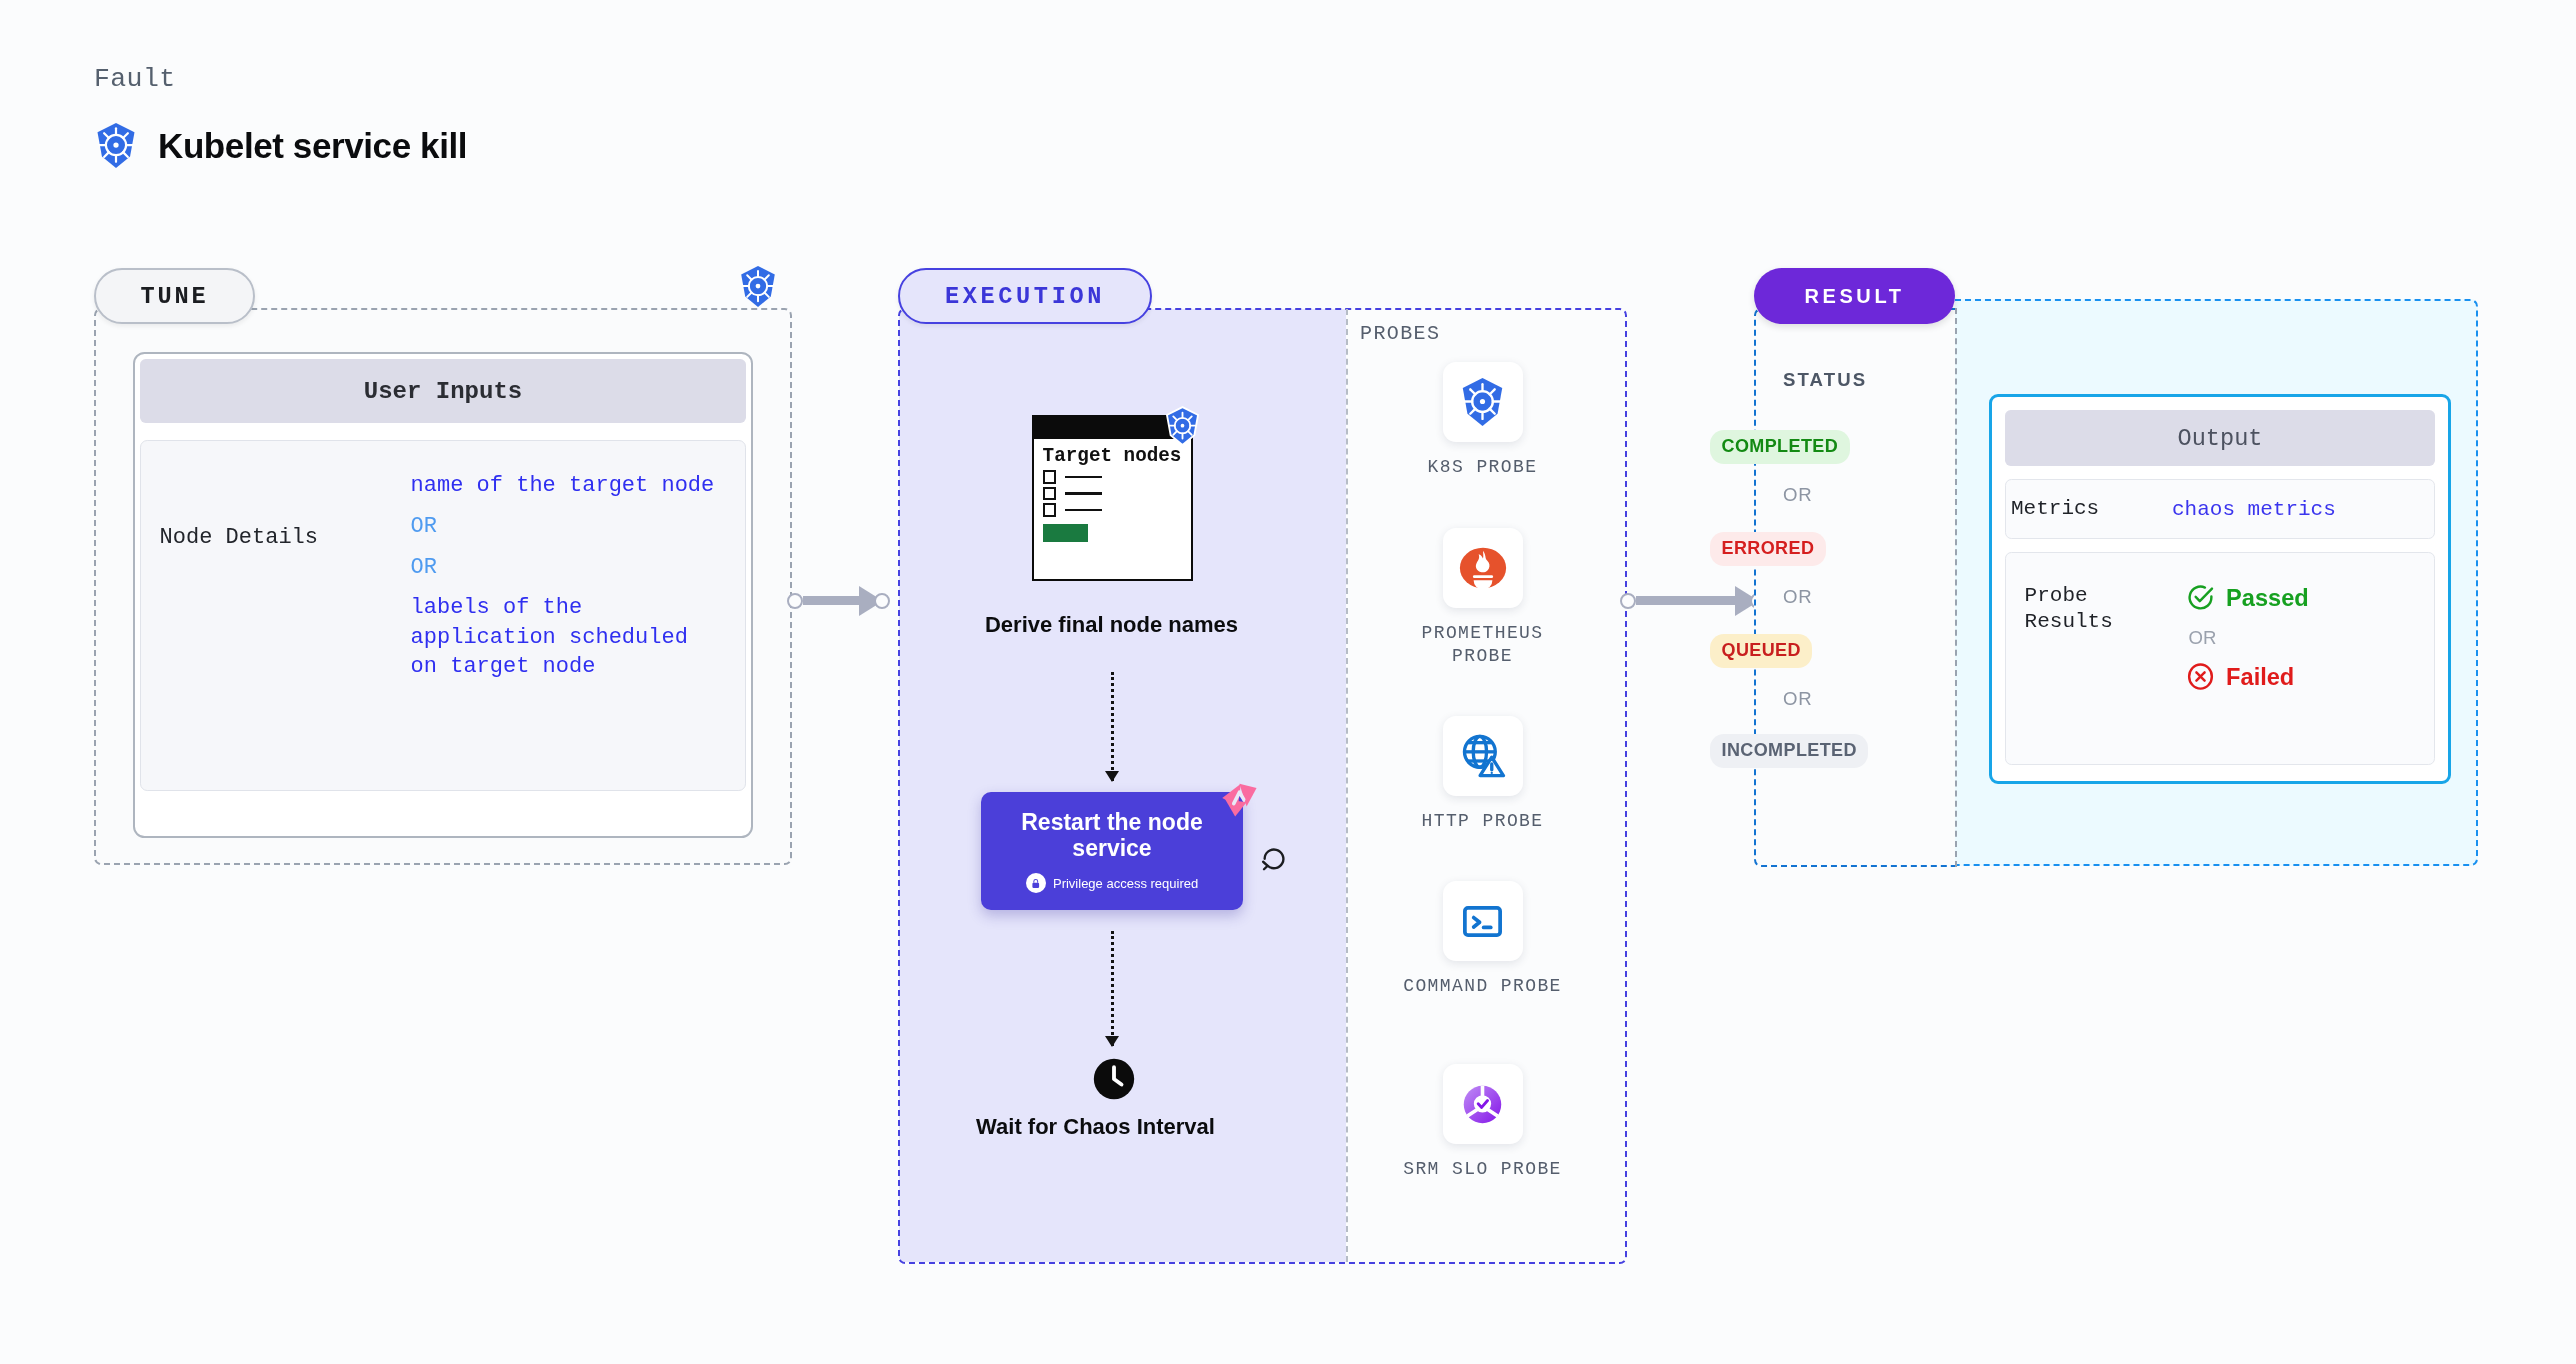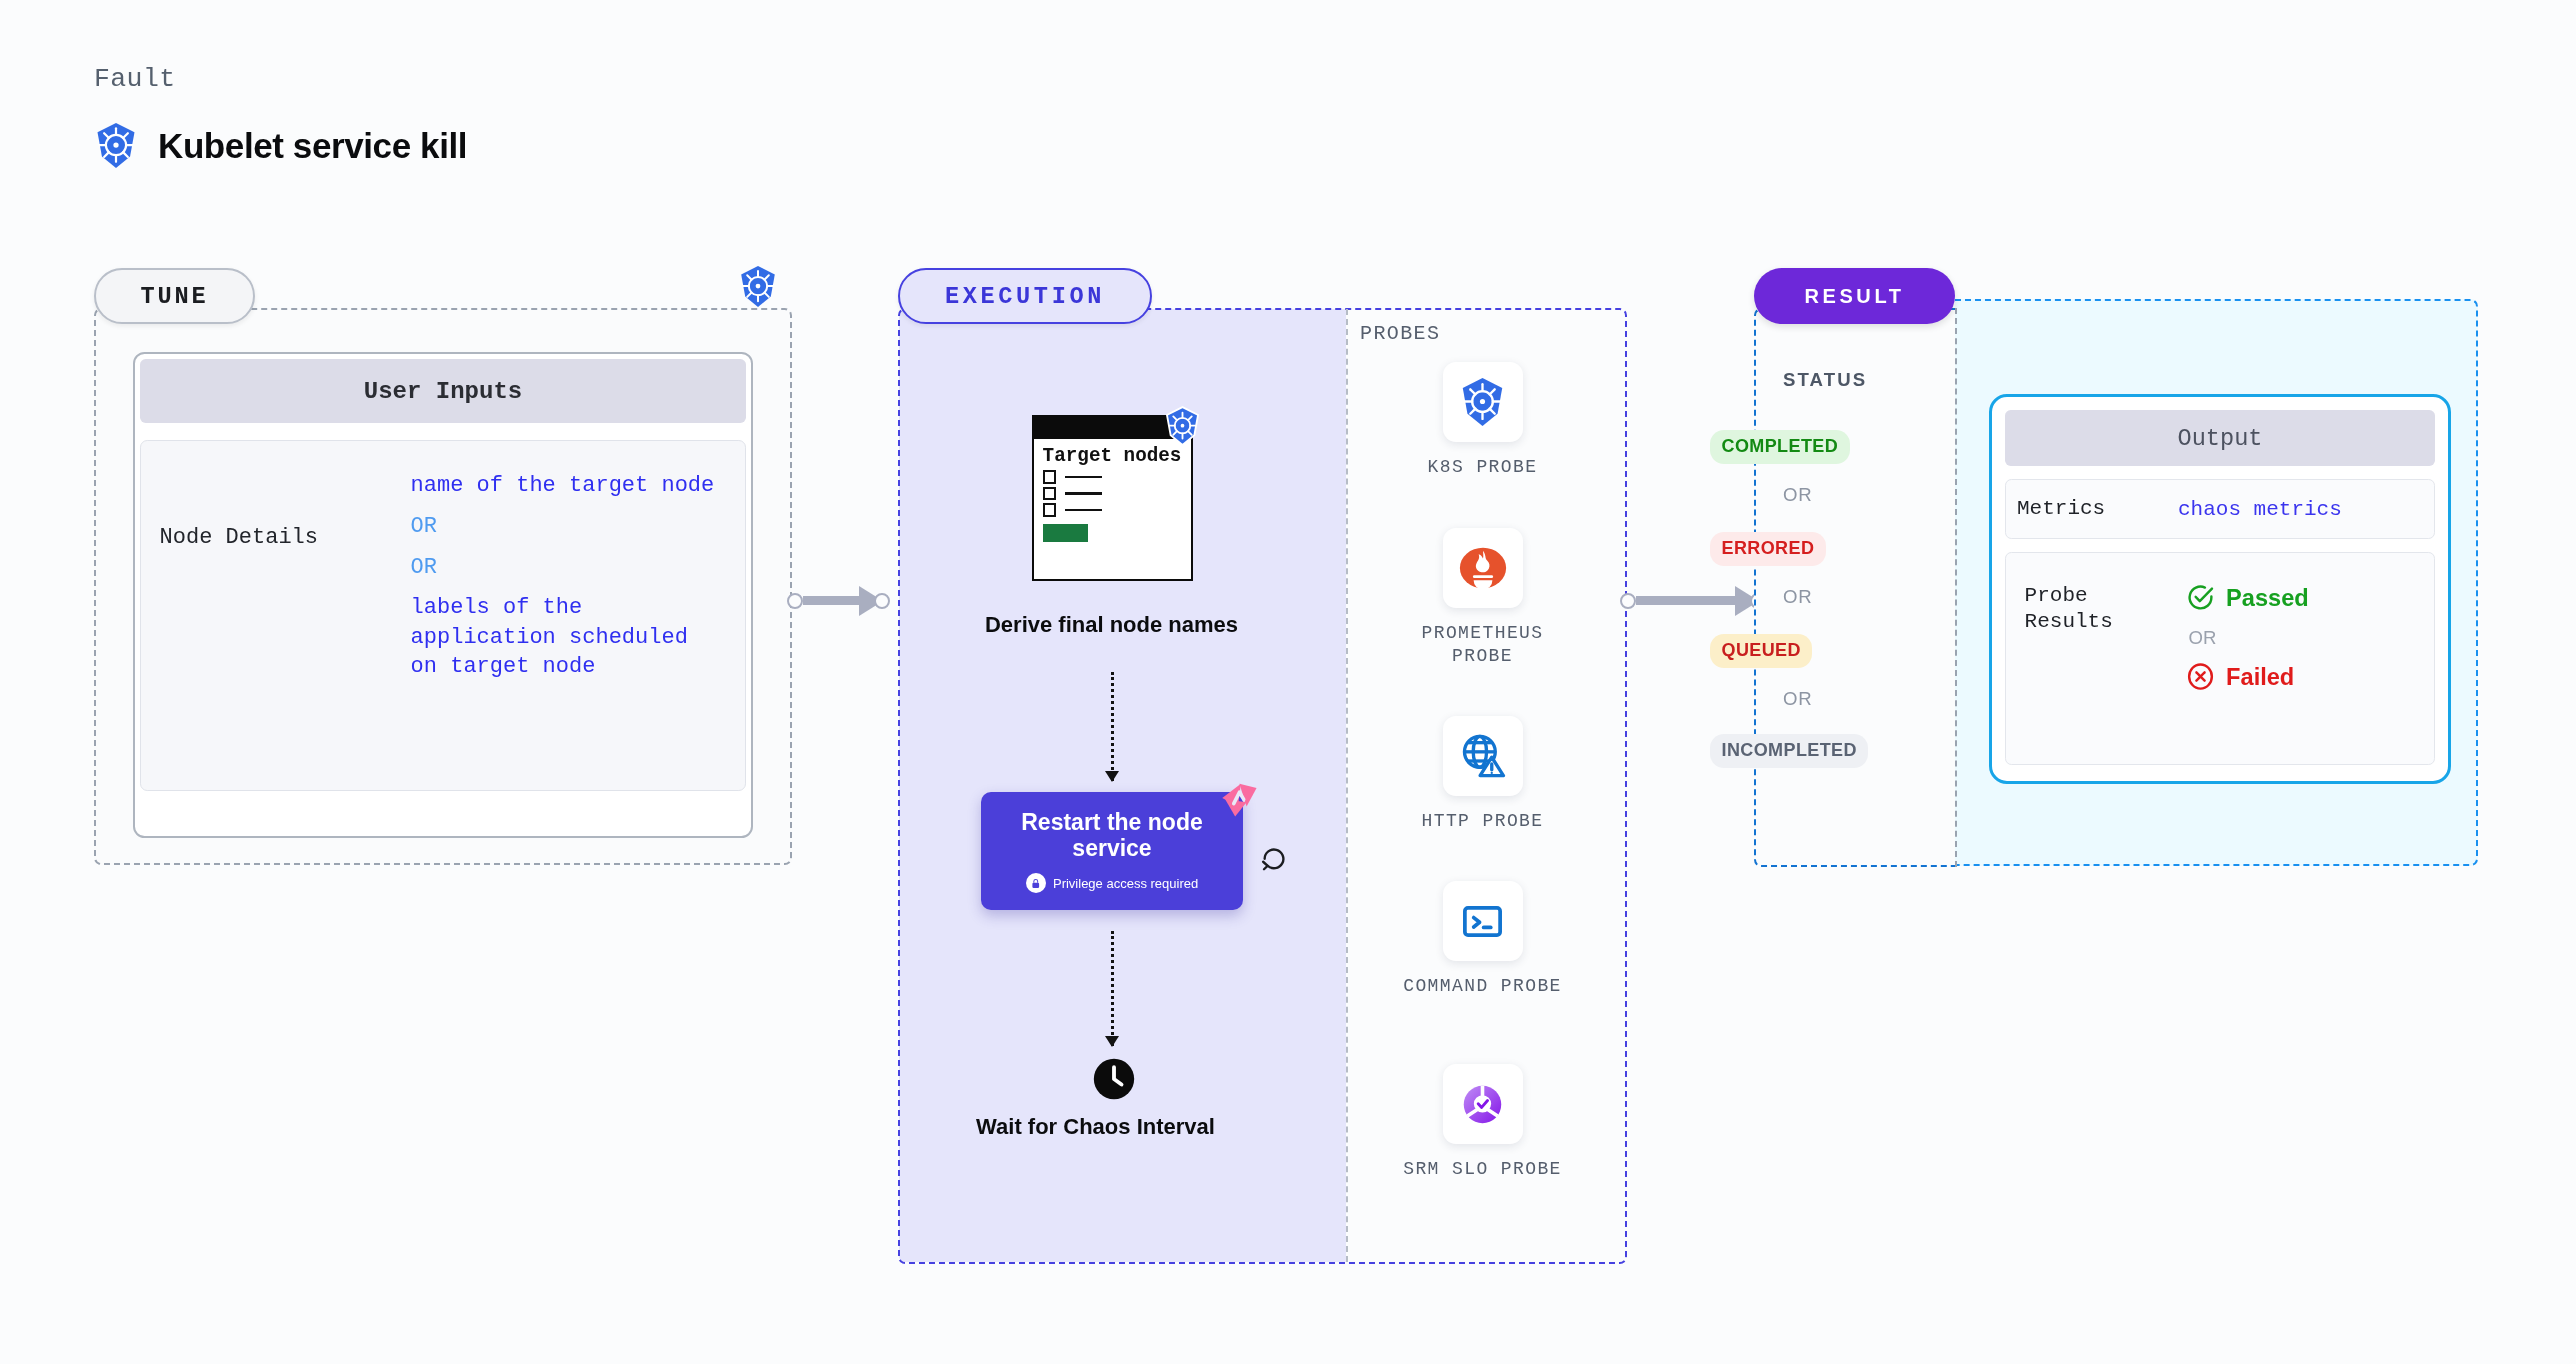--- a/index.html
+++ b/index.html
@@ -176,30 +176,30 @@
     font-size:18.6px;font-weight:bold;color:#4d5766;letter-spacing:2.1px;
   }
   .badge{
     position:absolute;left:1710px;border-radius:14px;
     padding:6.4px 11.5px;font-size:18px;font-weight:bold;letter-spacing:0.4px;
   }
   .or-txt{position:absolute;left:1783px;font-size:18.6px;color:#8d95a3;letter-spacing:0.7px;}
 
   #output-card{
     position:absolute;left:1989px;top:394px;width:462px;height:390px;
-    box-sizing:border-box;background:#fff;border:3.6px solid #18a5e8;border-radius:18px;padding:13px;
+    box-sizing:border-box;background:#fff;border:3.6px solid #18a5e8;border-radius:9px;padding:13px;
   }
   #output-head{
     height:56px;background:#dcdce8;border-radius:5.7px;
     display:flex;align-items:center;justify-content:center;
     font-family:"Liberation Mono",monospace;font-size:23.6px;color:#4d5260;
   }
   #metrics-row{
     margin-top:13px;height:60px;box-sizing:border-box;background:#fafbfd;
-    border:1.4px solid #e3e6ec;border-radius:6.4px;display:flex;align-items:center;padding:0 11px;
+    border:1.4px solid #e3e6ec;border-radius:6.4px;display:flex;align-items:center;padding:0 5px;
   }
   .row-key{font-family:"Liberation Mono",monospace;font-size:21px;color:#1f2228;width:161px;flex:none;line-height:1.25;}
   #metrics-val{font-family:"Liberation Mono",monospace;font-size:21px;color:#3b35ee;}
   #probe-results-row{
     margin-top:13px;height:213px;box-sizing:border-box;background:#fafbfd;
     border:1.4px solid #e3e6ec;border-radius:6.4px;display:flex;align-items:flex-start;padding:30px 18.6px 0 18.6px;
   }
   .pr-item{display:flex;align-items:center;gap:11.5px;}
   .pr-pass{font-size:23.6px;font-weight:bold;color:#16a020;}
   .pr-fail{font-size:23.6px;font-weight:bold;color:#e01b1b;}

